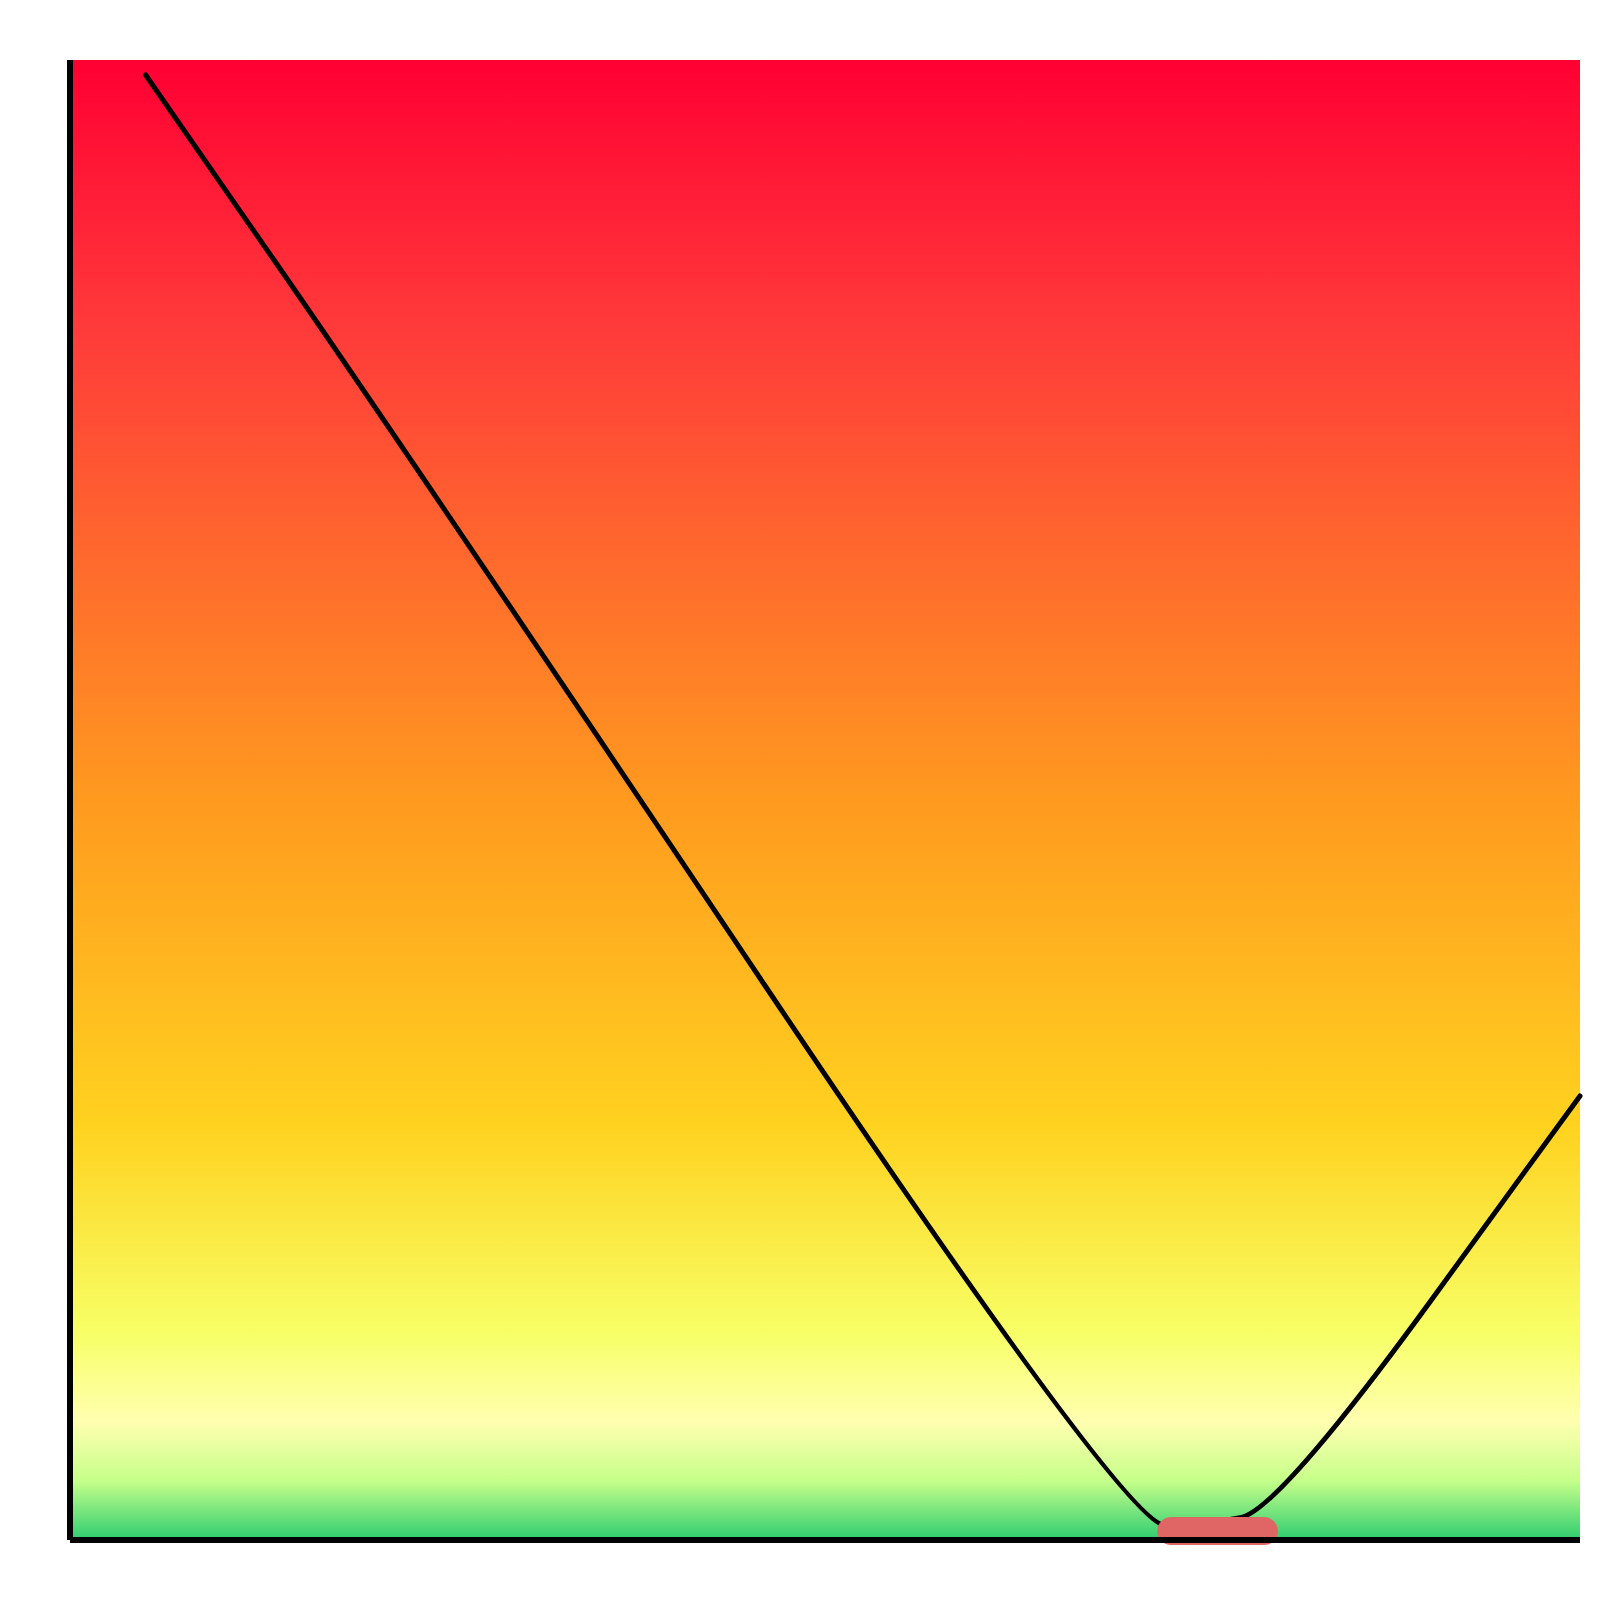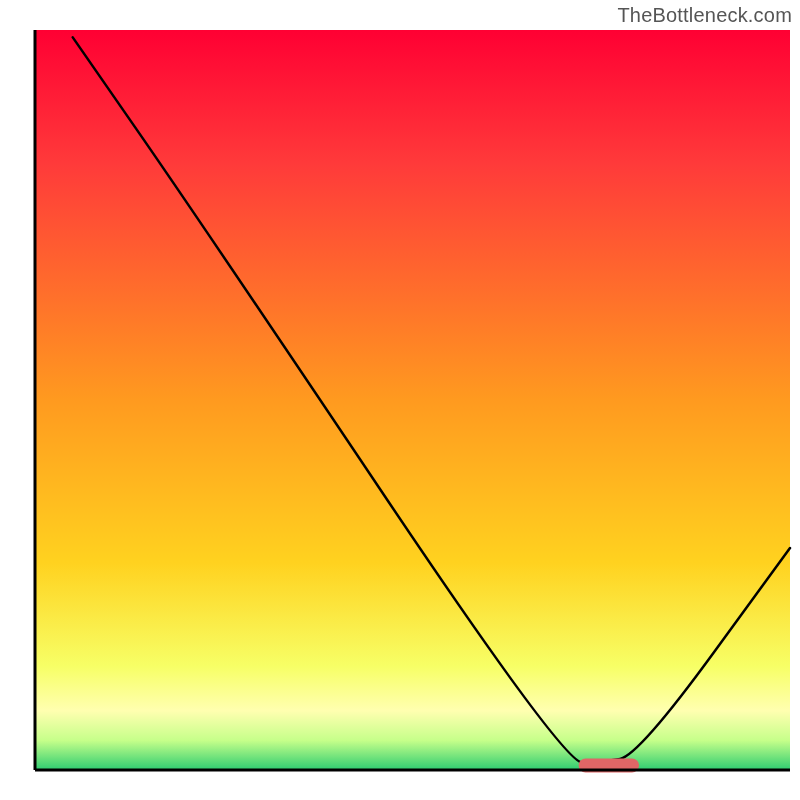--- a/index.html
+++ b/index.html
@@ -32,21 +32,20 @@
     top: 0;
     width: 800px;
     height: 800px;
     display: block;
   }
 </style>
 </head>
 <body>
 
 <div class="wrap">
-  <div class="watermark">TheBottleneck.com</div>
 
   <svg id="chart-svg" viewBox="0 0 800 800">
     <defs>
       <linearGradient id="bg-grad" x1="0" y1="0" x2="0" y2="1">
           <stop offset="0%" stop-color="#ff0033"></stop>
           <stop offset="18%" stop-color="#ff3a3a"></stop>
           <stop offset="50%" stop-color="#ff9a1f"></stop>
           <stop offset="72%" stop-color="#ffd21f"></stop>
           <stop offset="86%" stop-color="#f7ff66"></stop>
           <stop offset="92%" stop-color="#ffffb0"></stop>

